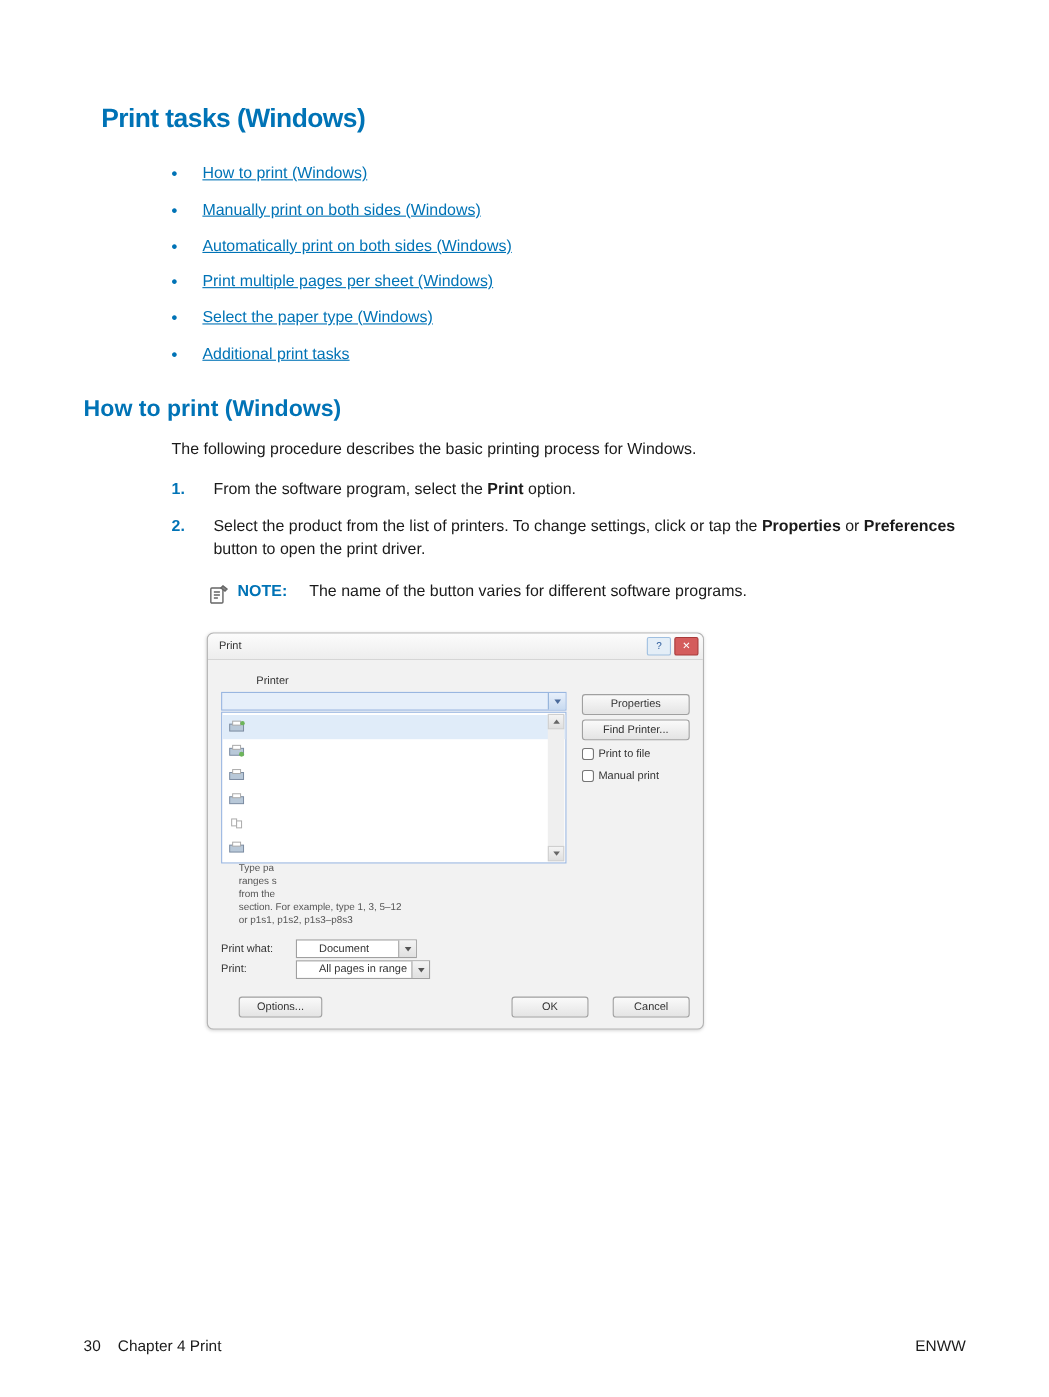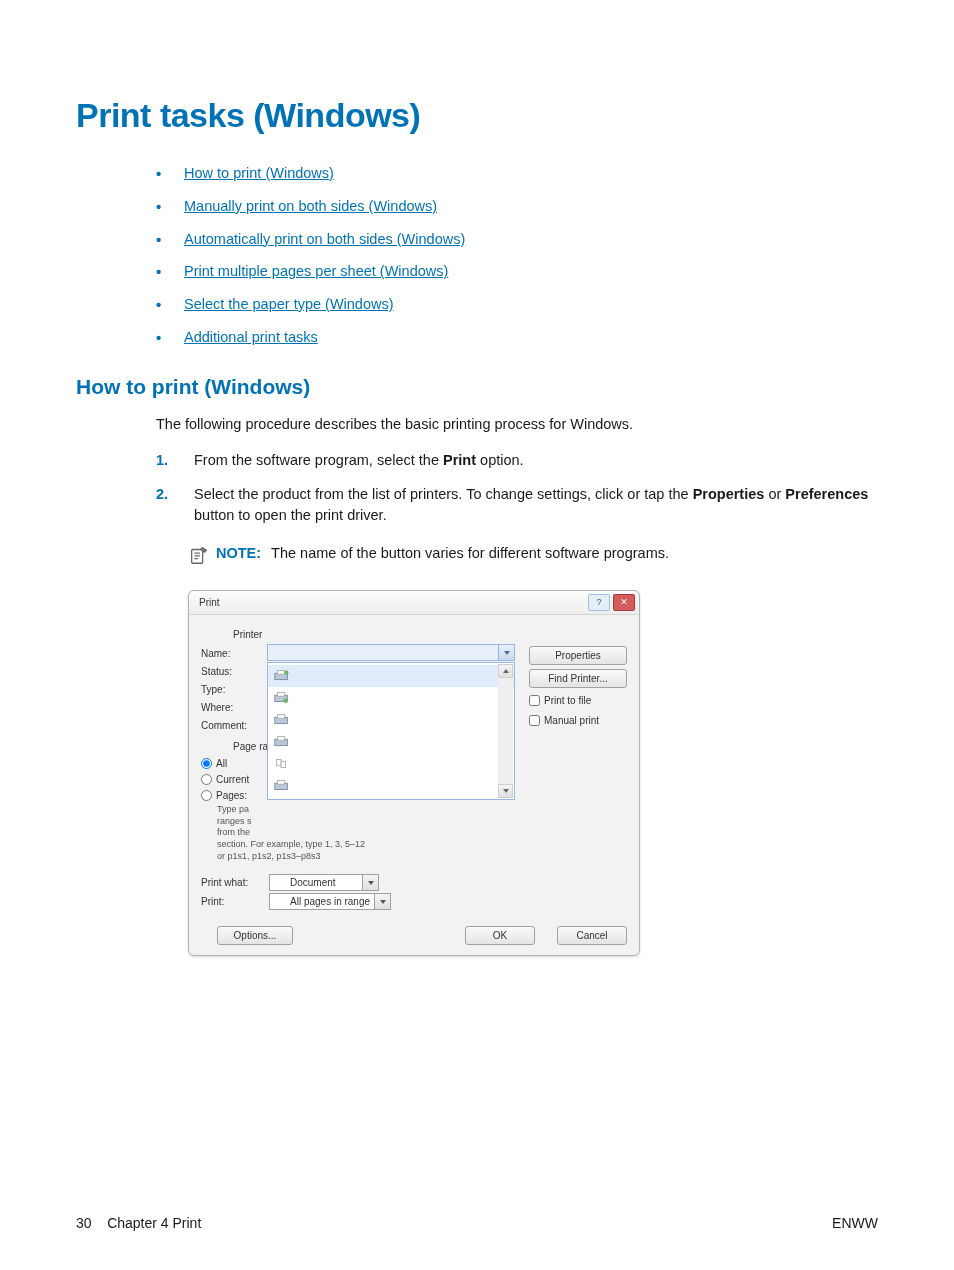--- a/index.html
+++ b/index.html
@@ -9,23 +9,24 @@
       font-family: Arial, Helvetica, sans-serif;
       font-size: 14.5px;
       color: #1a1a1a;
       position: relative;
       padding: 90px 76px 0 76px;
       line-height: 1.5;
     }
     h1.main-title {
       color: #0073b6;
       font-weight: bold;
-      font-size: 34px;
+      font-size: 24px;
       margin-bottom: 22px;
       letter-spacing: -0.5px;
+      margin-left: 16px;
     }
     h2.sub-title {
       color: #0073b6;
       font-weight: bold;
       font-size: 21px;
       margin-top: 22px;
       margin-bottom: 12px;
     }
     ul.link-list {
       list-style: none;
@@ -79,21 +80,21 @@
     .note-icon {
       width: 22px;
       height: 22px;
       flex-shrink: 0;
       margin-top: 1px;
       margin-right: 2px;
     }
     .note-label {
       color: #0073b6;
       font-weight: bold;
-      margin-right: 10px;
+      margin-right: 20px;
     }
 
     
     .dialog-wrap {
       padding-left: 112px;
       margin-top: 24px;
     }
     .dialog {
       width: 452px;
       border: 1px solid #b3b3b3;
@@ -268,27 +269,20 @@
     <div class="titlebar">
       <span>Print</span>
       <div class="btns">
         <div class="winbtn help">?</div>
         <div class="winbtn close">✕</div>
       </div>
     </div>
     <div class="dlg-body">
       <div class="section-label">Printer</div>
       <div class="printer-grid">
-        <div class="printer-labels">
-          <span>Name:</span>
-          <span>Status:</span>
-          <span>Type:</span>
-          <span>Where:</span>
-          <span>Comment:</span>
-        </div>
         <div class="printer-dropdown-area">
           <div class="combobox sel" style="position:absolute;top:-2px;left:0;right:0;">
             <div class="dropbtn">
                 <div class="caret"></div>
               </div>
           </div>
           <div class="printer-dropdown" style="top:16px;">
             <div class="dd-item sel">
               <span class="dd-prn">
                   <svg viewBox="0 0 20 14">

